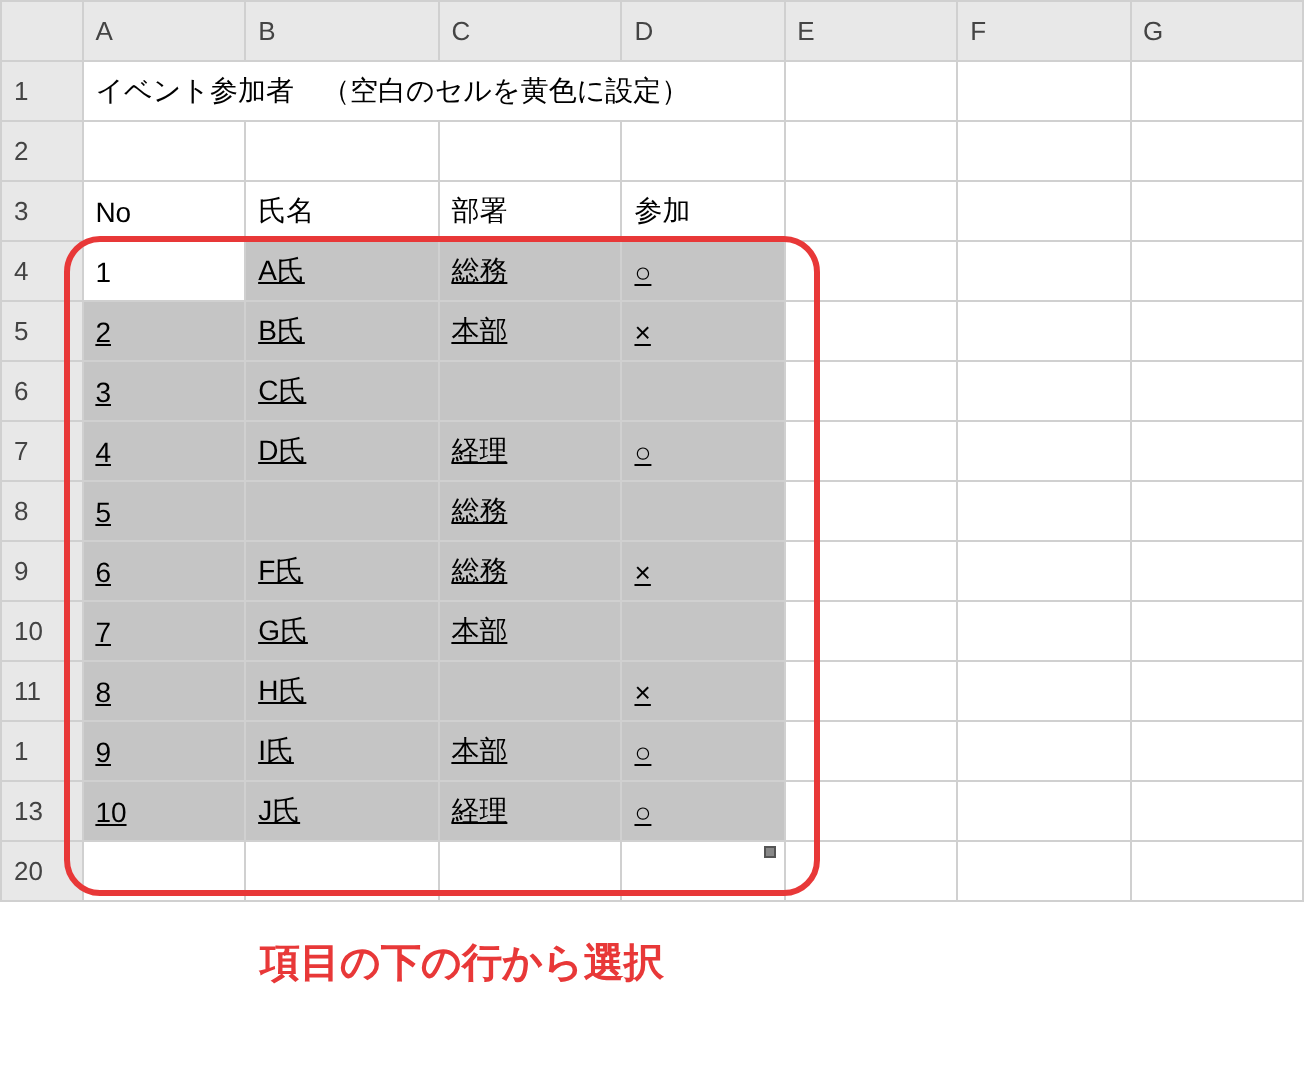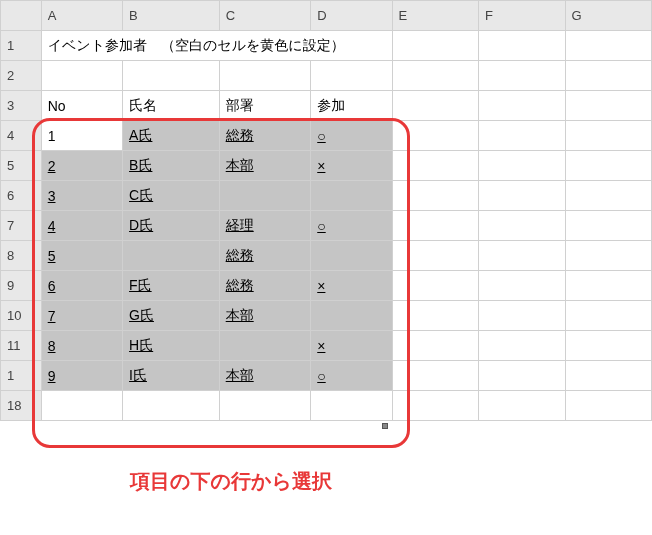--- a/index.html
+++ b/index.html
@@ -197,21 +197,31 @@
     <th class="row-header">1</th>
     <td class="selected-cell num-cell">9</td>
     <td class="selected-cell">I氏</td>
     <td class="selected-cell">本部</td>
     <td class="selected-cell">○</td>
     <td></td>
         <td></td>
         <td></td>
   </tr>
   <tr>
-    <th class="row-header">18</th>
+    <th class="row-header">13</th>
+    <td class="selected-cell num-cell">10</td>
+    <td class="selected-cell">J氏</td>
+    <td class="selected-cell">経理</td>
+    <td class="selected-cell">○</td>
+    <td></td>
+        <td></td>
+        <td></td>
+  </tr>
+  <tr>
+    <th class="row-header">20</th>
     <td></td>
         <td></td>
         <td></td>
         <td></td>
         <td></td>
         <td></td>
         <td></td>
   </tr>
 </tbody>
   </table>

